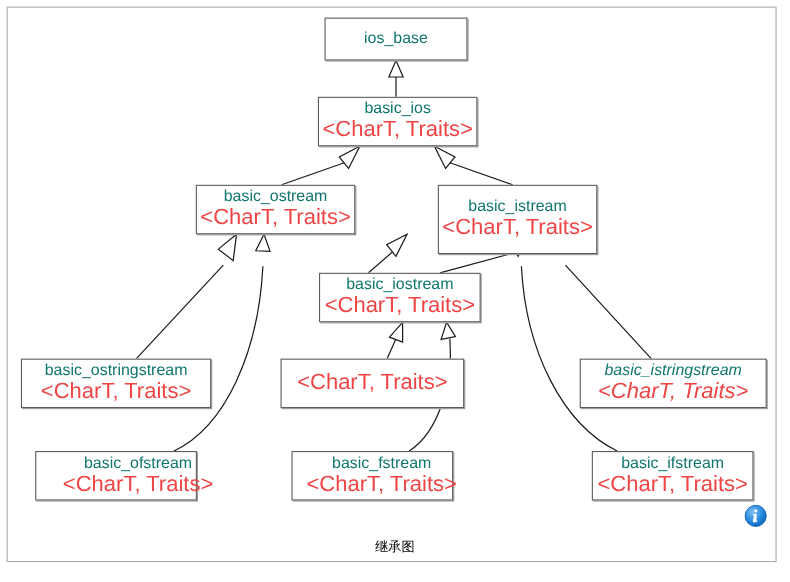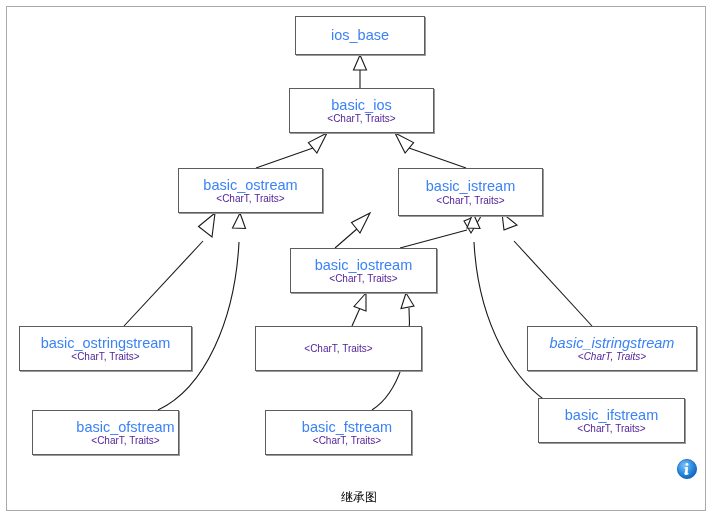--- a/index.html
+++ b/index.html
@@ -29,27 +29,27 @@
     background:#ffffff;
     box-sizing:border-box;
     display:flex;
     flex-direction:column;
     align-items:center;
     justify-content:center;
     line-height:1.12;
     box-shadow:1px 1px 0 0 #9a9a9a;
   }
   .node .nm{
-    color:#3b82f6;
+    color:#0f766e;
     font-size:14.5px;
     white-space:nowrap;
   }
   .node .tp{
-    color:#4c1d95;
-    font-size:10px;
+    color:#ef4444;
+    font-size:20px;
     white-space:nowrap;
   }
   .node.single .nm{font-size:14.5px;}
   #caption{
     position:absolute;
     left:0;right:0;
     top:489px;
     text-align:center;
     font-size:12px;
     color:#000000;
@@ -115,21 +115,21 @@
   <div class="node" style="left: 289px; top: 88px; width: 145px; height: 45px;">
     <span class="nm">basic_ios</span>
     <span class="tp">&lt;CharT, Traits&gt;</span>
   </div>
 
   <div class="node" style="left: 178px; top: 168px; width: 145px; height: 45px;">
     <span class="nm">basic_ostream</span>
     <span class="tp">&lt;CharT, Traits&gt;</span>
   </div>
 
-  <div class="node" style="left: 398px; top: 168px; width: 145px; height: 48px;">
+  <div class="node" style="left: 398px; top: 168px; width: 145px; height: 63px;">
     <span class="nm">basic_istream</span>
     <span class="tp">&lt;CharT, Traits&gt;</span>
   </div>
 
   <div class="node" style="left: 290px; top: 248px; width: 147px; height: 45px;">
     <span class="nm">basic_iostream</span>
     <span class="tp">&lt;CharT, Traits&gt;</span>
   </div>
 
   <div class="node" style="left: 19px; top: 326px; width: 173px; height: 45px;">
@@ -149,21 +149,21 @@
   <div class="node" style="left: 32px; top: 410px; width: 147px; height: 45px; padding-left: 40px;">
     <span class="nm">basic_ofstream</span>
     <span class="tp">&lt;CharT, Traits&gt;</span>
   </div>
 
   <div class="node" style="left: 265px; top: 410px; width: 147px; height: 45px; padding-left: 17px;">
     <span class="nm">basic_fstream</span>
     <span class="tp">&lt;CharT, Traits&gt;</span>
   </div>
 
-  <div class="node" style="left: 538px; top: 398px; width: 147px; height: 45px;">
+  <div class="node" style="left: 538px; top: 410px; width: 147px; height: 45px;">
     <span class="nm">basic_ifstream</span>
     <span class="tp">&lt;CharT, Traits&gt;</span>
   </div>
 
   <div id="caption">继承图</div>
 
   <div id="info-icon">
     <svg width="22" height="22" viewBox="0 0 22 22" xmlns="http://www.w3.org/2000/svg">
       <defs>
         <radialGradient id="ig" cx="38%" cy="32%" r="75%">

